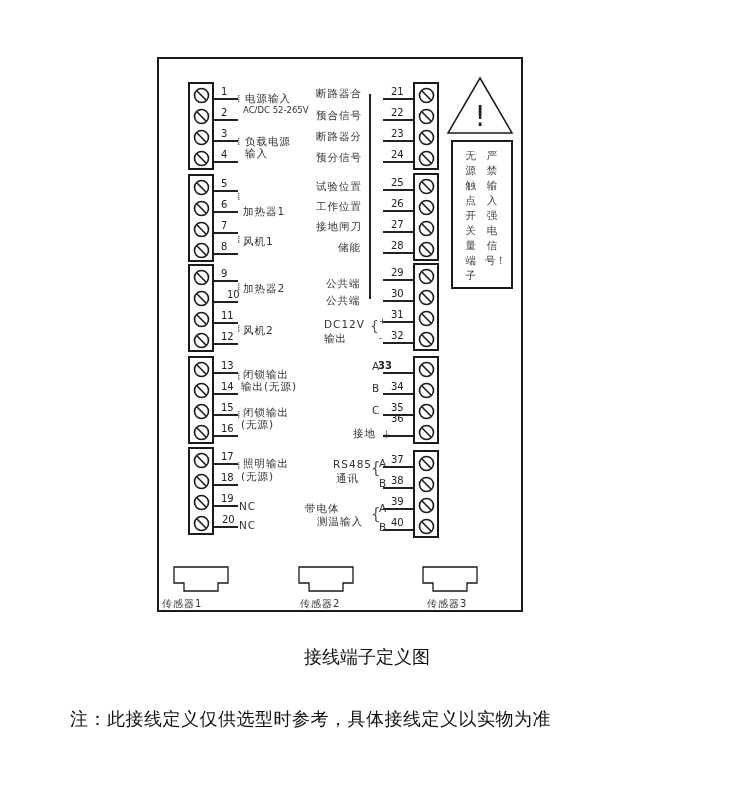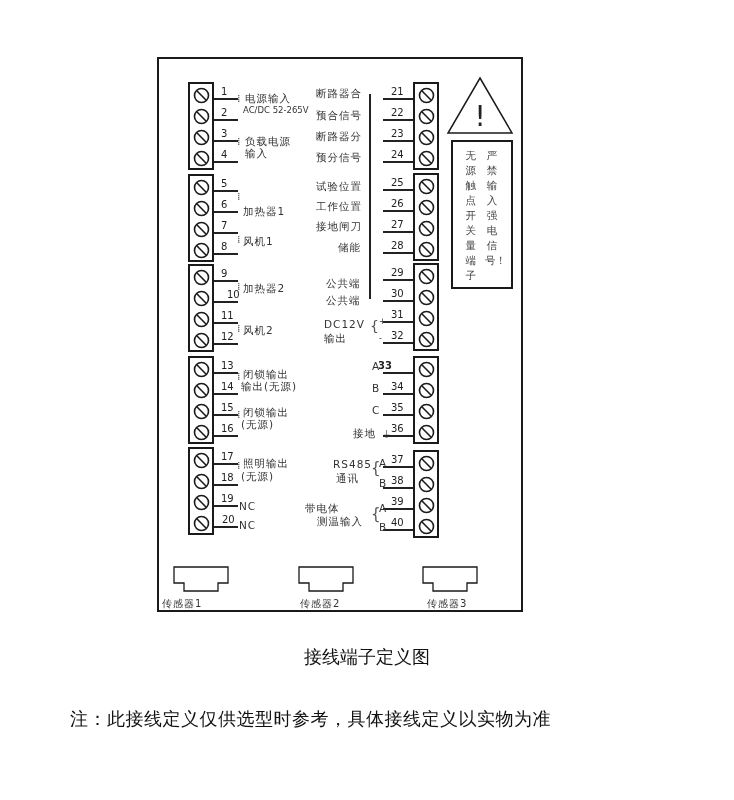--- a/index.html
+++ b/index.html
@@ -257,21 +257,21 @@
           <line x1="3.8" y1="3.8" x2="13.2" y2="13.2" stroke="#1a1a1a" stroke-width="1.6"></line>
         </svg></span>
     </div>
     <div class="lead" style="left: 383px; width: 30px; top: 372px;"></div>
     <span class="num" style="left: 378px; top: 361px; font-weight: bold;">33</span>
     <div class="lead" style="left: 383px; width: 30px; top: 393px;"></div>
     <span class="num" style="left: 391px; top: 382px;">34</span>
     <div class="lead" style="left: 383px; width: 30px; top: 414px;"></div>
     <span class="num" style="left: 391px; top: 403px;">35</span>
     <div class="lead" style="left: 383px; width: 30px; top: 435px;"></div>
-    <span class="num" style="left: 391px; top: 424px;">36</span>
+    <span class="num" style="left: 391px; top: 414px;">36</span>
     <div class="block" style="left: 413px; top: 450px;">
       <span class="screw" style="top: 3px;"><svg width="17" height="17" viewBox="0 0 17 17">
           <circle cx="8.5" cy="8.5" r="7" fill="#fff" stroke="#1a1a1a" stroke-width="1.6"></circle>
           <line x1="3.8" y1="3.8" x2="13.2" y2="13.2" stroke="#1a1a1a" stroke-width="1.6"></line>
         </svg></span>
       <span class="screw" style="top: 24px;"><svg width="17" height="17" viewBox="0 0 17 17">
           <circle cx="8.5" cy="8.5" r="7" fill="#fff" stroke="#1a1a1a" stroke-width="1.6"></circle>
           <line x1="3.8" y1="3.8" x2="13.2" y2="13.2" stroke="#1a1a1a" stroke-width="1.6"></line>
         </svg></span>
       <span class="screw" style="top: 45px;"><svg width="17" height="17" viewBox="0 0 17 17">

